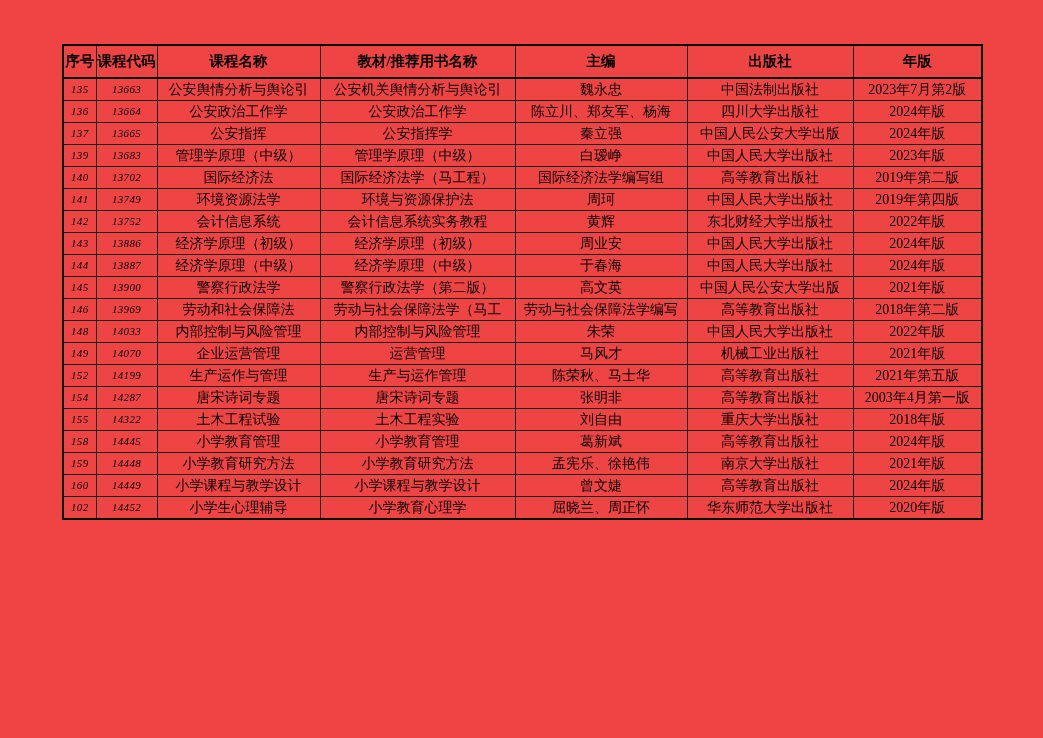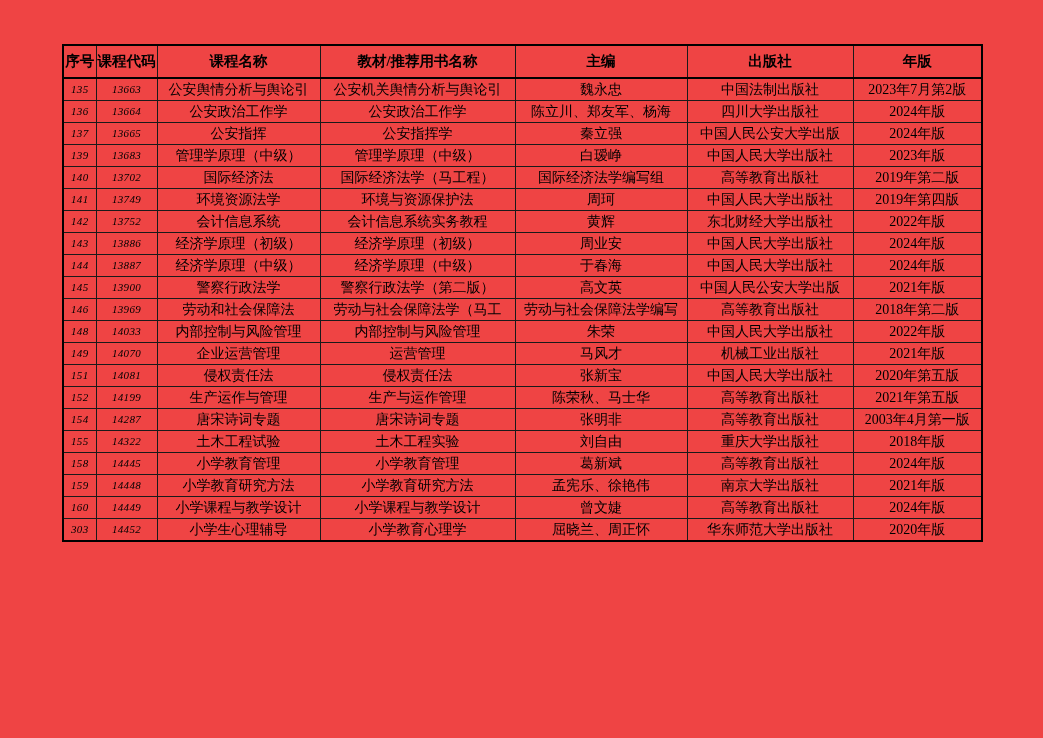--- a/index.html
+++ b/index.html
@@ -199,29 +199,20 @@
         <tr>
           <td class="num">149</td>
           <td class="num">14070</td>
           <td>企业运营管理</td>
           <td>运营管理</td>
           <td>马风才</td>
           <td>机械工业出版社</td>
           <td>2021年版</td>
         </tr>
         <tr>
-          <td class="num">151</td>
-          <td class="num">14081</td>
-          <td>侵权责任法</td>
-          <td>侵权责任法</td>
-          <td>张新宝</td>
-          <td>中国人民大学出版社</td>
-          <td>2020年第五版</td>
-        </tr>
-        <tr>
           <td class="num">152</td>
           <td class="num">14199</td>
           <td>生产运作与管理</td>
           <td>生产与运作管理</td>
           <td>陈荣秋、马士华</td>
           <td>高等教育出版社</td>
           <td>2021年第五版</td>
         </tr>
         <tr>
           <td class="num">154</td>
@@ -262,21 +253,21 @@
         <tr>
           <td class="num">160</td>
           <td class="num">14449</td>
           <td>小学课程与教学设计</td>
           <td>小学课程与教学设计</td>
           <td>曾文婕</td>
           <td>高等教育出版社</td>
           <td>2024年版</td>
         </tr>
         <tr>
-          <td class="num">303</td>
+          <td class="num">102</td>
           <td class="num">14452</td>
           <td>小学生心理辅导</td>
           <td>小学教育心理学</td>
           <td>屈晓兰、周正怀</td>
           <td>华东师范大学出版社</td>
           <td>2020年版</td>
         </tr>
       </tbody>
   </table>
 </div>

